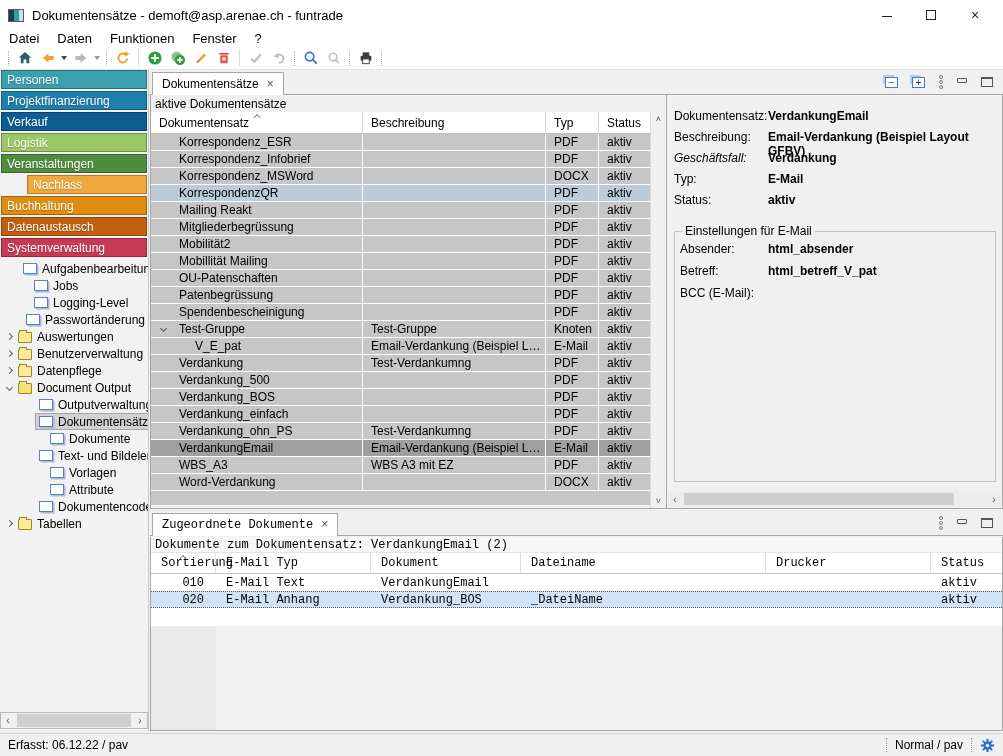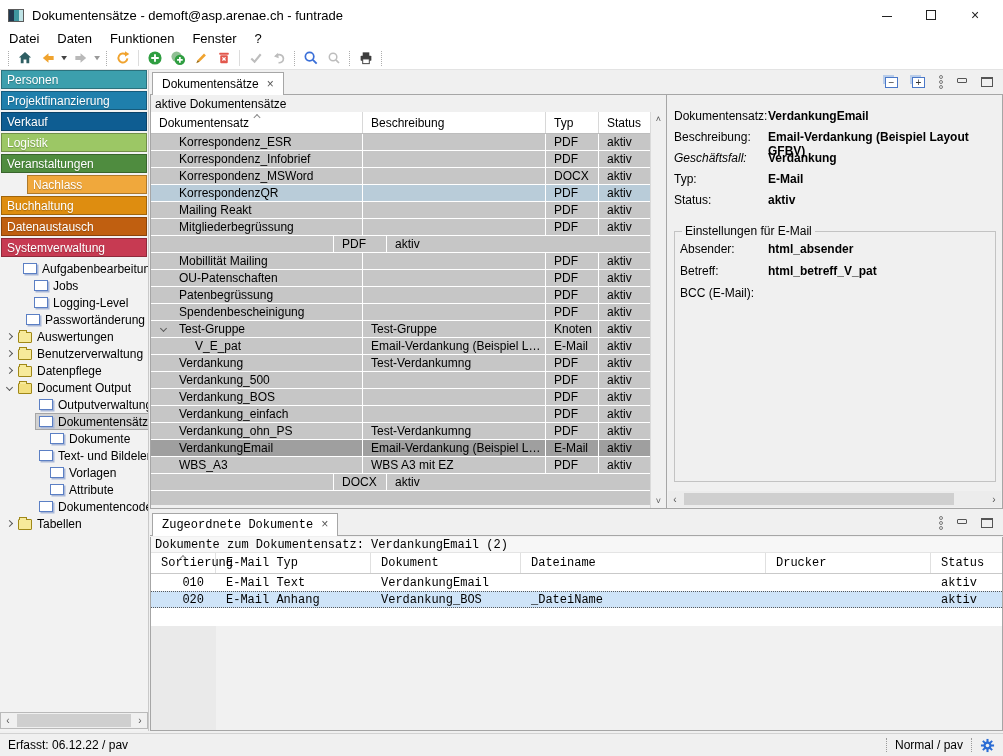--- a/index.html
+++ b/index.html
@@ -486,20 +486,21 @@
             </div>
 
             <div class="g-row">
               <div class="g-cell c1 cell-name"><span class="chev"></span><span>Mitgliederbegrüssung</span></div>
               <div class="g-cell c2"></div>
               <div class="g-cell c3">PDF</div>
               <div class="g-cell c4">aktiv</div>
             </div>
 
             <div class="g-row">
+              <div class="g-cell c1 cell-name"><span class="chev"></span><span>Mobilität2</span></div>
               <div class="g-cell c2"></div>
               <div class="g-cell c3">PDF</div>
               <div class="g-cell c4">aktiv</div>
             </div>
 
             <div class="g-row">
               <div class="g-cell c1 cell-name"><span class="chev"></span><span>Mobillität Mailing</span></div>
               <div class="g-cell c2"></div>
               <div class="g-cell c3">PDF</div>
               <div class="g-cell c4">aktiv</div>
@@ -583,20 +584,21 @@
             </div>
 
             <div class="g-row">
               <div class="g-cell c1 cell-name"><span class="chev"></span><span>WBS_A3</span></div>
               <div class="g-cell c2">WBS A3 mit EZ</div>
               <div class="g-cell c3">PDF</div>
               <div class="g-cell c4">aktiv</div>
             </div>
 
             <div class="g-row">
+              <div class="g-cell c1 cell-name"><span class="chev"></span><span>Word-Verdankung</span></div>
               <div class="g-cell c2"></div>
               <div class="g-cell c3">DOCX</div>
               <div class="g-cell c4">aktiv</div>
             </div>
           </div>
         <div class="filler-row"></div>
         <div class="vscroll">
           <span>˄</span>
           <span>˅</span>
         </div>

